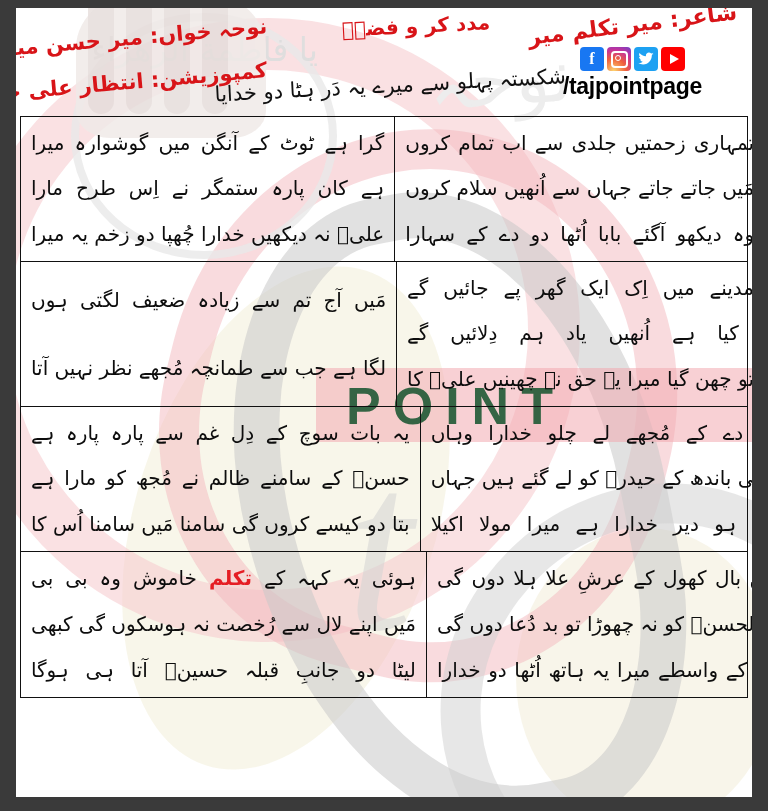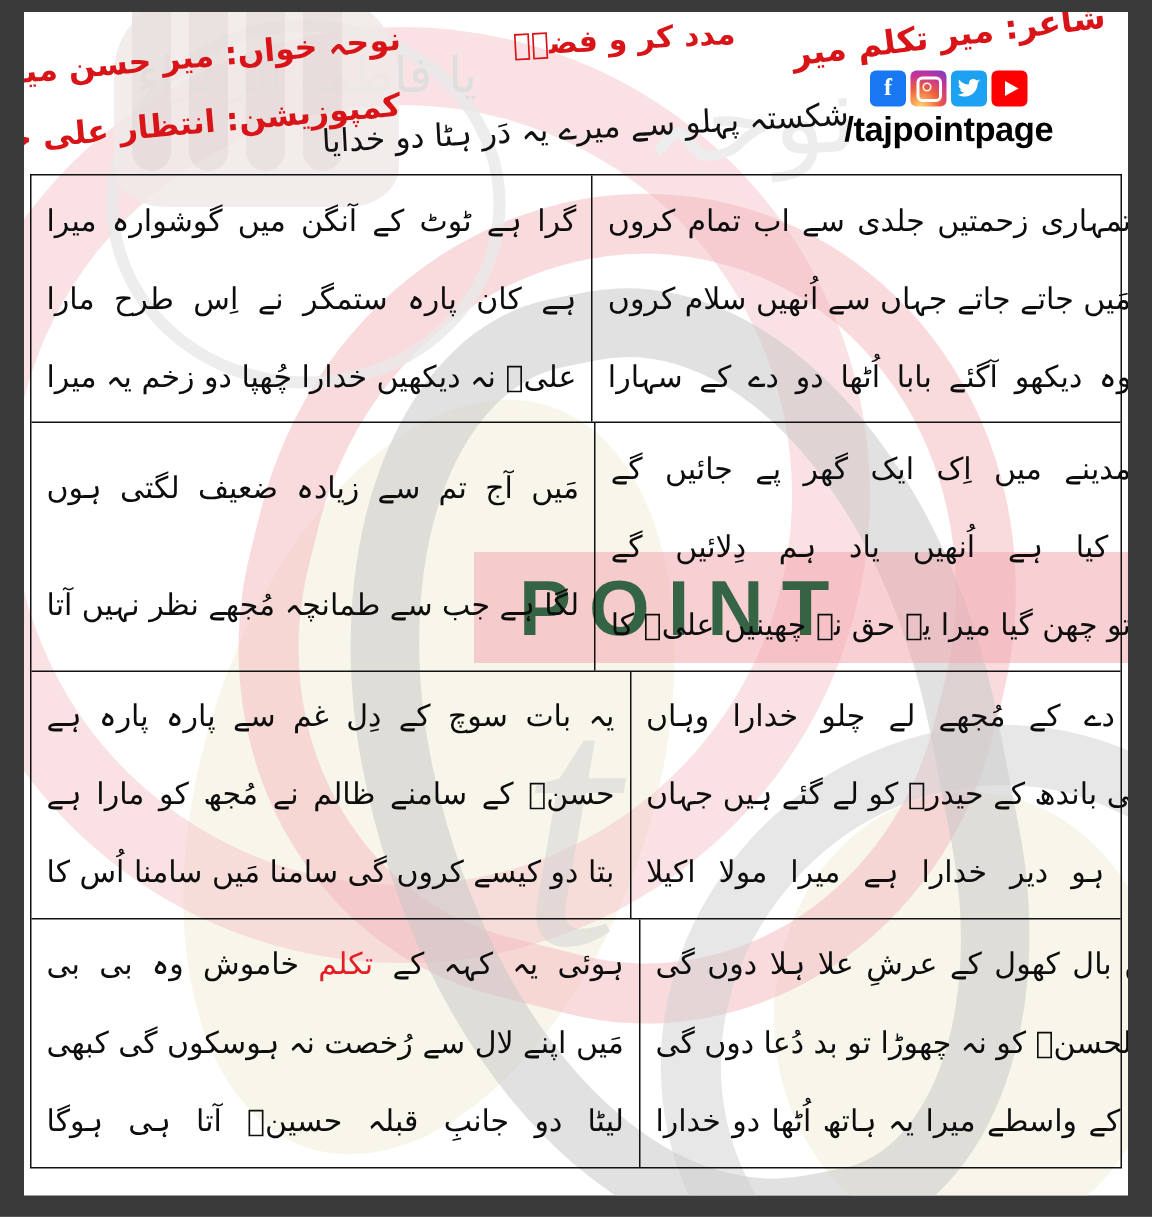--- a/index.html
+++ b/index.html
@@ -316,21 +316,21 @@
     letter-spacing: -.3px;
   }
 
   
   .table-wrap {
     position: relative;
     z-index: 2;
     margin: 0 4px;
     border: 1.5px solid #111;
     box-sizing: border-box;
-    height: 663px;
+    height: 582px;
   }
   .stanza {
     display: flex;
     border-bottom: 1.5px solid #111;
     height: 25%;
     box-sizing: border-box;
   }
   .stanza:last-child { border-bottom: none; }
   .col {
     flex: 1 1 50%;
@@ -345,21 +345,21 @@
   .line {
     direction: rtl;
     text-align: justify;
     text-align-last: justify;
     font-size: 20px;
     line-height: 1.15;
     color: #0d0d0d;
     font-family: "DejaVu Sans", sans-serif;
     white-space: nowrap;
   }
-  .line .hl { color: #e51d24; font-weight: normal; }
+  .line .hl { color: #e51d24; font-weight: bold; }
 </style>
 </head>
 <body>
 
 <div id="poster">
   <div class="sheet">
 
     <div class="wm-layer">
       <div class="wm-cream"></div>
       <div class="wm-cream2"></div>

